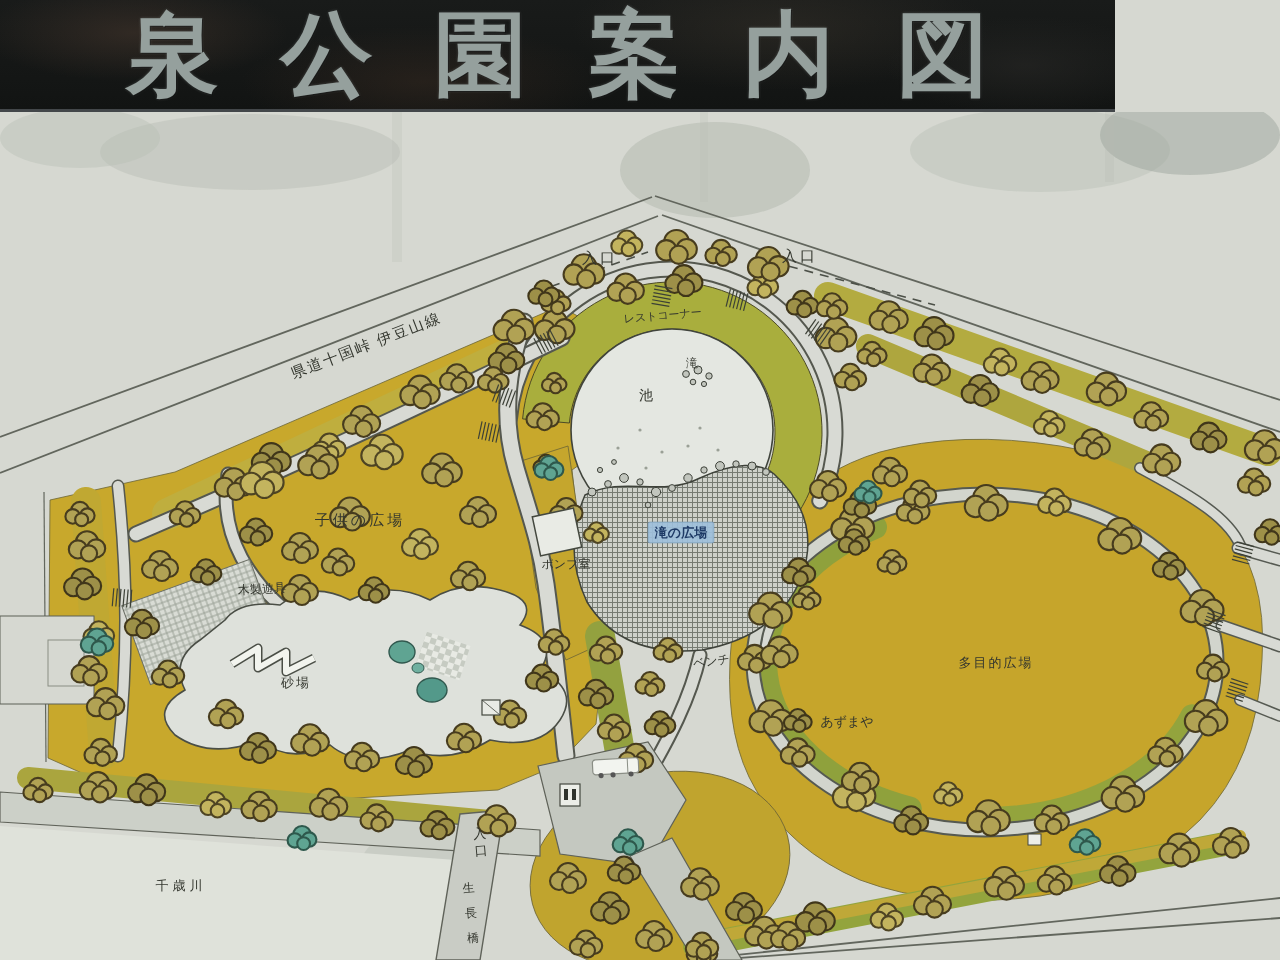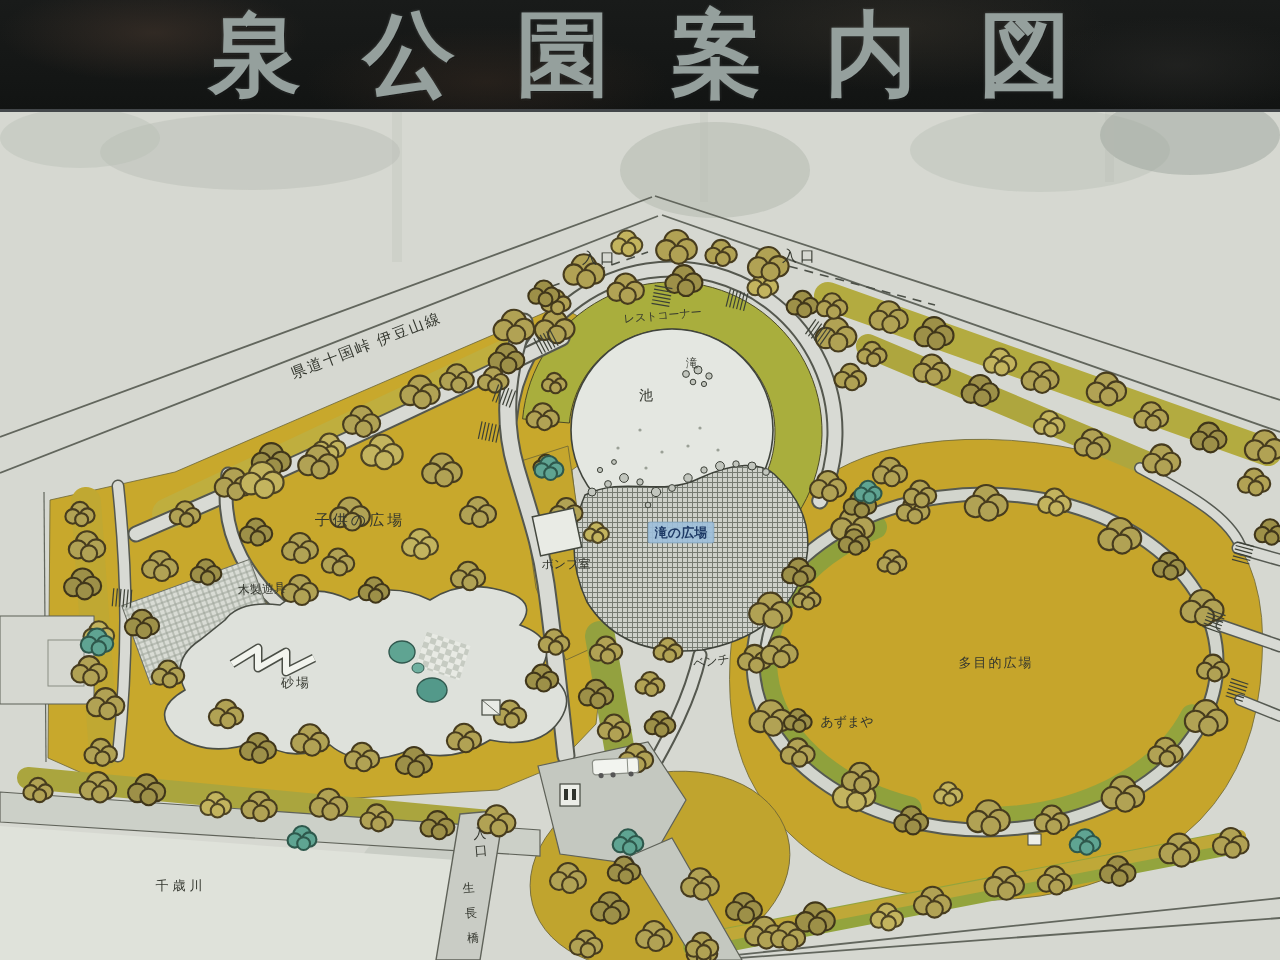--- a/index.html
+++ b/index.html
@@ -1,19 +1,19 @@
 <!DOCTYPE html>
 <html><head>
 <meta charset="utf-8">
 <style>
   html,body{margin:0;padding:0;width:1280px;height:960px;overflow:hidden;background:#d6d8d1;
     font-family:"DejaVu Sans","Liberation Sans",sans-serif;}
   .board{width:1280px;height:960px;position:relative;}
   .title-band{
-    height:112px;width:1280px;
+    height:112px;width:1115px;
     background:
       radial-gradient(ellipse 220px 70px at 12% 30%, rgba(70,55,45,.55), rgba(0,0,0,0) 70%),
       radial-gradient(ellipse 260px 80px at 38% 75%, rgba(60,45,35,.45), rgba(0,0,0,0) 70%),
       radial-gradient(ellipse 300px 90px at 70% 25%, rgba(55,50,42,.5), rgba(0,0,0,0) 70%),
       radial-gradient(ellipse 200px 70px at 92% 60%, rgba(40,40,38,.6), rgba(0,0,0,0) 70%),
       linear-gradient(#191b1a,#121413);
     display:flex;align-items:center;justify-content:center;
     border-bottom:3px solid #43474a;
     box-sizing:border-box;
   }

